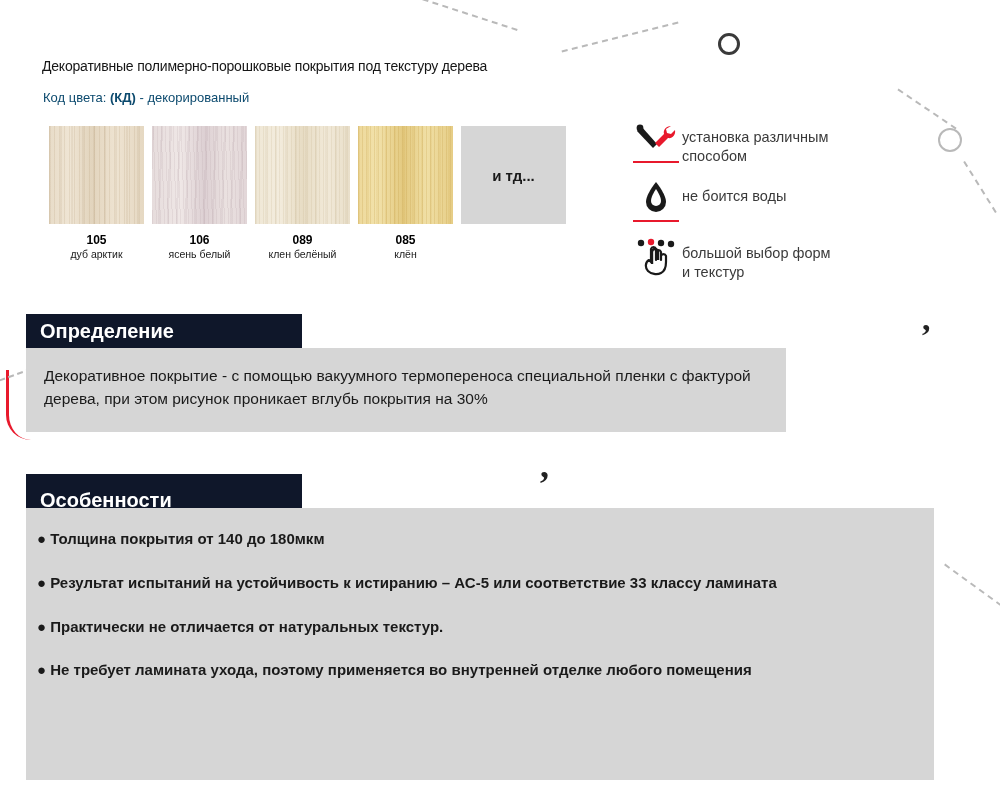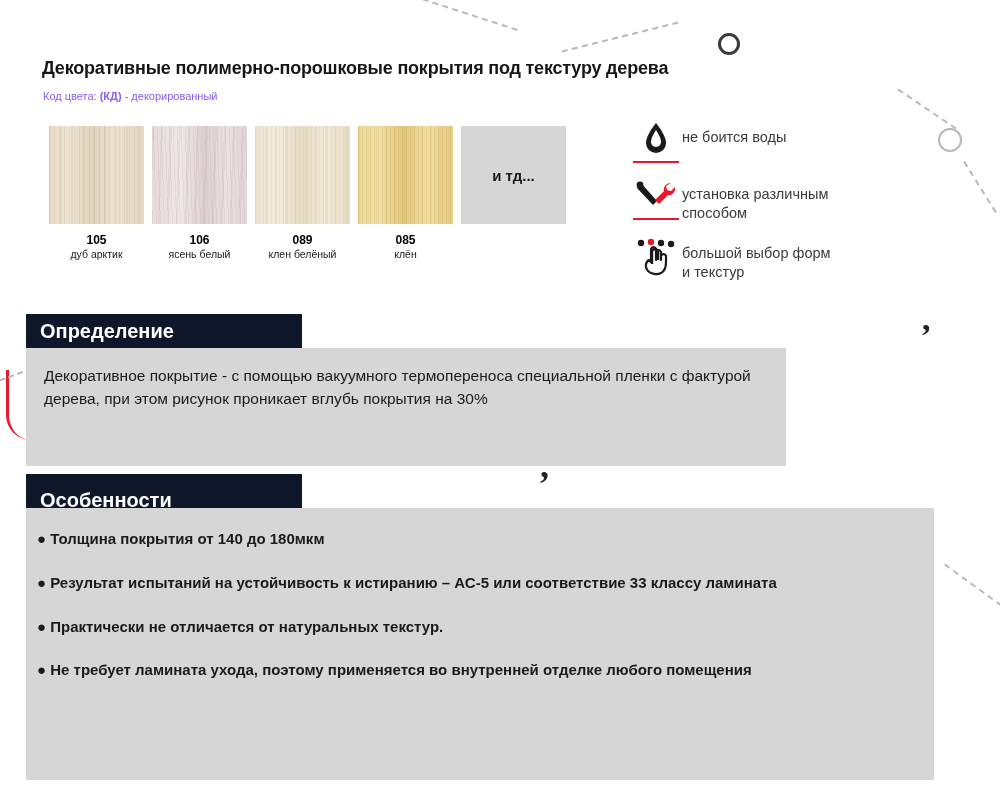--- a/index.html
+++ b/index.html
@@ -47,32 +47,32 @@
   .deco-hook {
     border-left: 3px solid #e8192c;
     border-bottom-left-radius: 30px;
   }
 
   
   .title {
     position: absolute;
     left: 42px;
     top: 58px;
-    font-size: 18px;
-    font-weight: bold;
+    font-size: 14px;
+    font-weight: normal;
     letter-spacing: -0.2px;
     color: #161616;
     white-space: nowrap;
   }
   .subtitle {
     position: absolute;
     left: 43px;
     top: 90px;
-    font-size: 11px;
-    color: #8b5cf6;
+    font-size: 13px;
+    color: #0c4a6e;
     white-space: nowrap;
   }
   .subtitle b { font-weight: bold; }
 
   
   .swatches {
     position: absolute;
     left: 49px;
     top: 126px;
     display: flex;
@@ -181,21 +181,21 @@
   }
   .panel {
     position: absolute;
     background: #d6d6d6;
     color: #1a1a1a;
   }
   .panel-def {
     left: 26px;
     top: 348px;
     width: 760px;
-    height: 118px;
+    height: 84px;
     padding: 16px 18px 0 18px;
     box-sizing: border-box;
     font-size: 15.5px;
     line-height: 1.5;
   }
   .panel-feat {
     left: 26px;
     top: 508px;
     width: 908px;
     height: 272px;
@@ -249,40 +249,40 @@
       <div class="sw-label">085</div>
       <div class="sw-sub">клён</div>
     </div>
     <div class="etc-box">и тд...</div>
   </div>
 
   <div class="features">
 
     <div class="feature">
       <div class="feature-icon">
-        <svg width="26" height="34" viewBox="0 0 26 34" aria-hidden="true">
-          <path d="M13 1 C13 1 3 13 3 21 a10 10 0 0 0 20 0 C23 13 13 1 13 1 Z" fill="#1a1a1a"></path>
-          <path d="M13 8 C13 8 8 15 8 20 a5 5 0 0 0 10 0 C18 15 13 8 13 8 Z" fill="#ffffff"></path>
-        </svg>
-        <div class="icon-rule"></div>
-      </div>
-      <div class="feature-text">не боится воды</div>
-    </div>
-
-    <div class="feature">
-      <div class="feature-icon">
         <svg width="42" height="34" viewBox="0 0 42 34" aria-hidden="true">
           <path d="M6 4 L22 22 L18 26 L2 9 Z" fill="#1a1a1a"></path>
           <circle cx="5" cy="6" r="3.4" fill="#1a1a1a"></circle>
           <path d="M36 4 C31 4 28 8 29 12 L20 21 L24 25 L33 16 C37 17 41 13 40 8 L36 12 L32 11 L31 7 Z" fill="#e8192c"></path>
         </svg>
         <div class="icon-rule"></div>
       </div>
       <div class="feature-text" style="white-space:pre-line;">установка различным
 способом</div>
+    </div>
+
+    <div class="feature">
+      <div class="feature-icon">
+        <svg width="26" height="34" viewBox="0 0 26 34" aria-hidden="true">
+          <path d="M13 1 C13 1 3 13 3 21 a10 10 0 0 0 20 0 C23 13 13 1 13 1 Z" fill="#1a1a1a"></path>
+          <path d="M13 8 C13 8 8 15 8 20 a5 5 0 0 0 10 0 C18 15 13 8 13 8 Z" fill="#ffffff"></path>
+        </svg>
+        <div class="icon-rule"></div>
+      </div>
+      <div class="feature-text">не боится воды</div>
     </div>
 
     <div class="feature">
       <div class="feature-icon">
         <svg width="48" height="40" viewBox="0 0 48 40" aria-hidden="true">
           <circle cx="9" cy="5" r="3.2" fill="#1a1a1a"></circle>
           <circle cx="19" cy="4" r="3.2" fill="#e8192c"></circle>
           <circle cx="29" cy="5" r="3.2" fill="#1a1a1a"></circle>
           <circle cx="39" cy="6" r="3.2" fill="#1a1a1a"></circle>
           <path d="M20 14 L20 26 M20 14 a3 3 0 0 1 6 0 L26 22" fill="none" stroke="#1a1a1a" stroke-width="2.4"></path>

